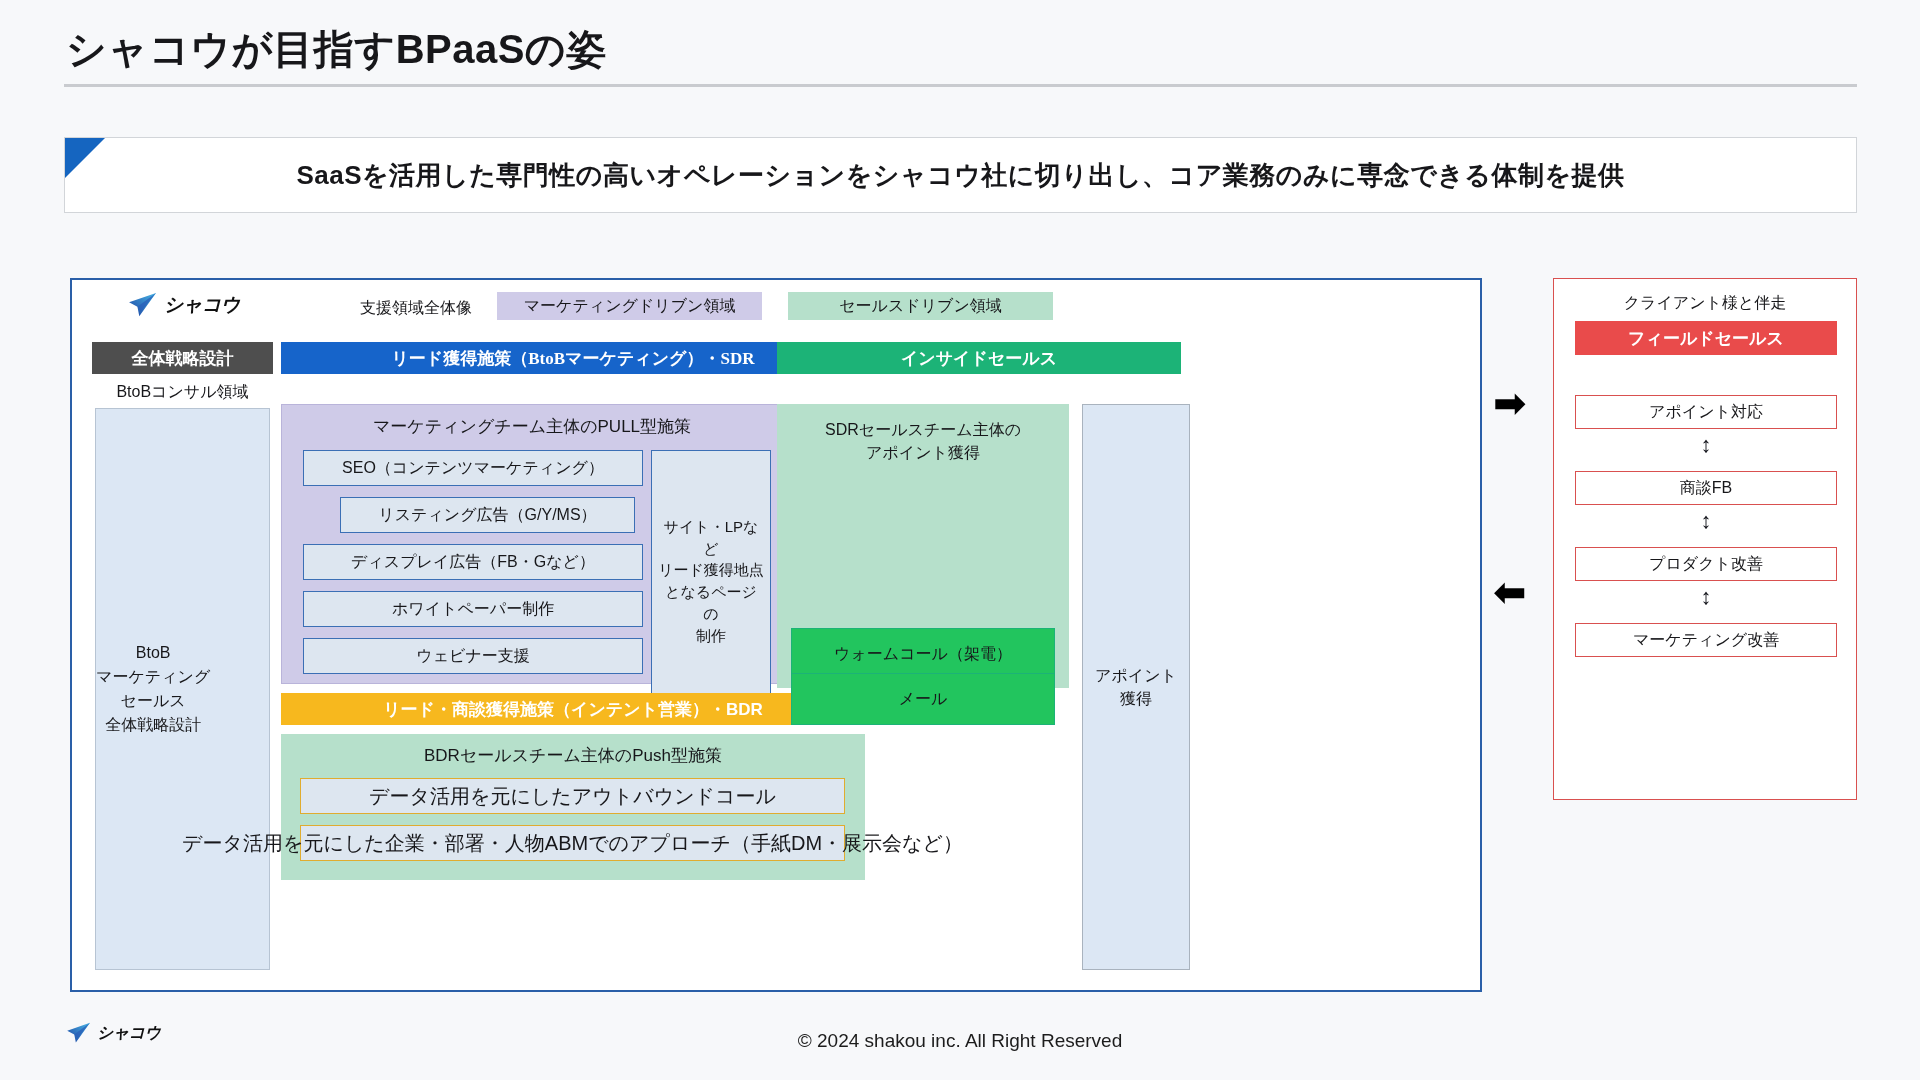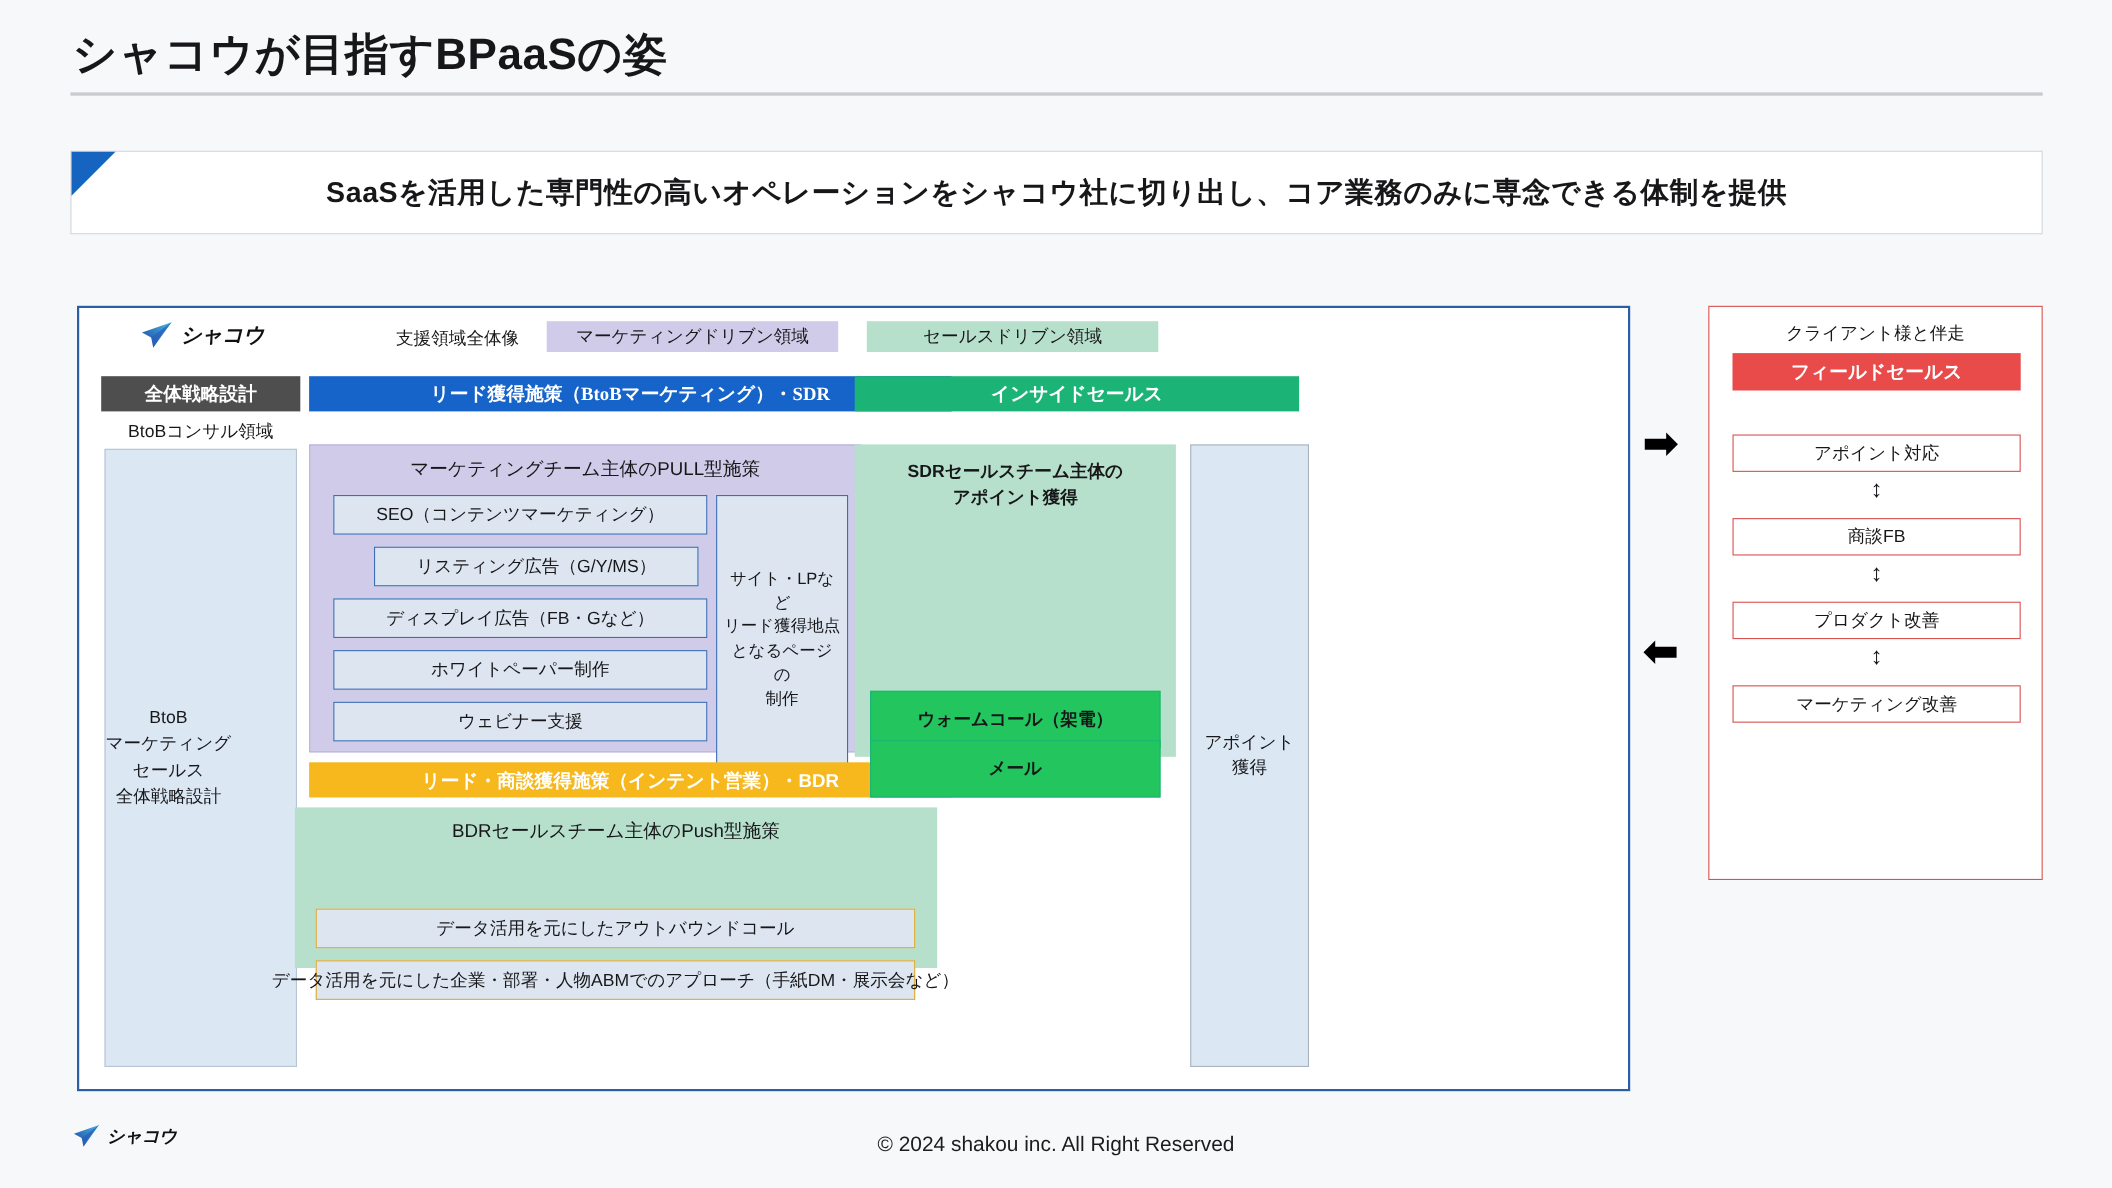--- a/index.html
+++ b/index.html
@@ -123,41 +123,40 @@
   
   .bdr-bar {
     position: absolute; left: 209px; top: 413px; width: 584px; height: 32px;
     background: #f7b81e;
     display: flex; align-items: center; justify-content: center;
     font-size: 17px; font-weight: 700; color: #ffffff; white-space: nowrap;
   }
 
   
   .push-block {
-    position: absolute; left: 196px; top: 454px; width: 584px; height: 146px;
+    position: absolute; left: 209px; top: 454px; width: 584px; height: 146px;
     background: #b6e0cb;
   }
   .push-title {
     position: absolute; left: 0; top: 10px; width: 100%;
     text-align: center; font-size: 17px; font-weight: 500; color: #17171a;
   }
   .push-pill {
     position: absolute; left: 19px; height: 36px; width: 545px;
     background: #dde6f0; border: 1.5px solid #e0ac2f;
     display: flex; align-items: center; justify-content: center;
-    font-size: 16px; color: #17171a; white-space: nowrap; margin-top: 48px;
+    font-size: 20px; color: #17171a; white-space: nowrap;
   }
   .push-pill.q1 { top: 44px; }
   .push-pill.q2 { top: 91px; }
 
   
   .inside-block {
     position: absolute; left: 705px; top: 124px; width: 292px; height: 284px;
     background: #b6e0cb;
-    font-weight: bold;
   }
   .inside-title {
     position: absolute; left: 0; top: 14px; width: 100%;
     text-align: center; font-size: 16px; line-height: 1.45; color: #17171a;
   }
   .inside-pill {
     position: absolute; left: 14px; width: 264px; height: 52px;
     background: #22c55e; border: 1.5px solid #1cb377;
     display: flex; align-items: center; justify-content: center;
     font-size: 16px; color: #17171a; white-space: nowrap; margin-top: 44px;

